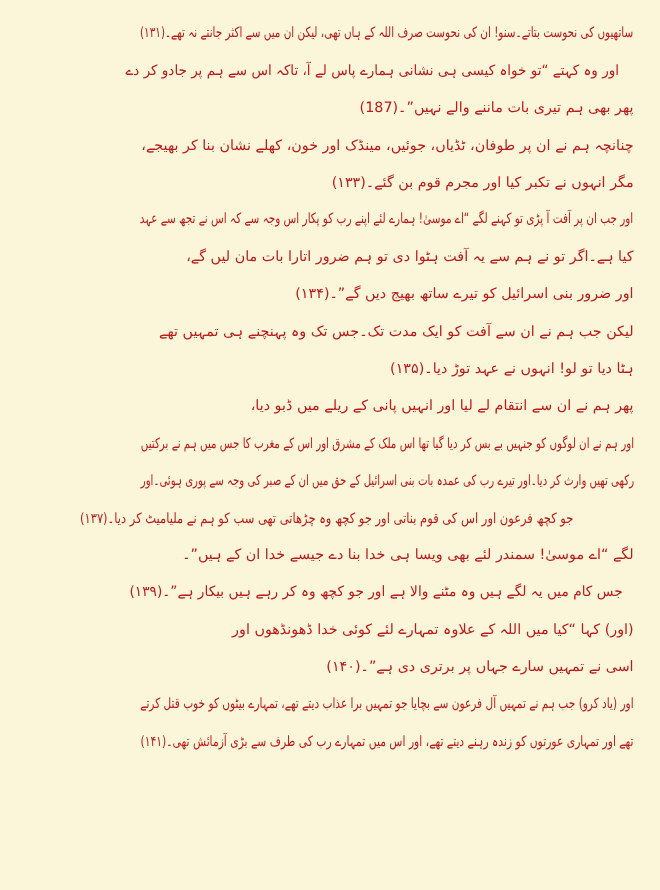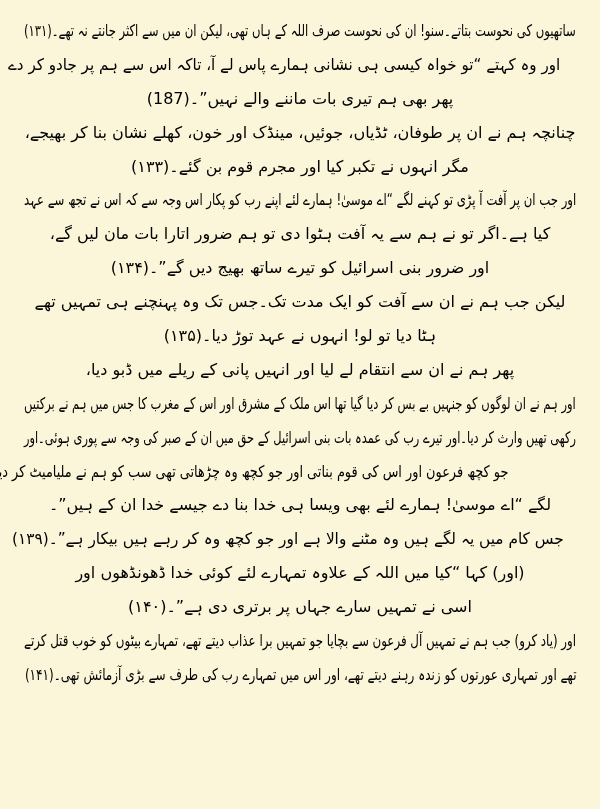--- a/index.html
+++ b/index.html
@@ -14,27 +14,27 @@
     overflow: hidden;
     font-family: "DejaVu Sans", sans-serif;
   }
   .lines {
     padding: 14px 24px 0 24px;
     direction: rtl;
   }
   .line {
     height: 33.9px;
     line-height: 33.9px;
-    font-size: 16px;
-    color: #000000;
+    font-size: 13px;
+    color: #b91c1c;
     white-space: nowrap;
     overflow: visible;
   }
   .line.full   { text-align: right; }
-  .line.center { text-align: center; }
+  .line.center { }
   .line .txt {
     display: inline-block;
     vertical-align: top;
   }
   .line.full .txt   { transform-origin: right center; }
   .line.center .txt { transform-origin: center center; }
 </style>
 </head>
 <body>
 
@@ -47,20 +47,20 @@
       <div class="line center"><span class="txt">مگر انہوں نے تکبر کیا اور مجرم قوم بن گئے۔(۱۳۳)</span></div>
       <div class="line full"><span class="txt" style="transform: scaleX(0.731126);">اور جب ان پر آفت آ پڑی تو کہنے لگے “اے موسیٰ! ہمارے لئے اپنے رب کو پکار اس وجہ سے کہ اس نے تجھ سے عہد</span></div>
       <div class="line center"><span class="txt">کیا ہے۔اگر تو نے ہم سے یہ آفت ہٹوا دی تو ہم ضرور اتارا بات مان لیں گے،</span></div>
       <div class="line center"><span class="txt">اور ضرور بنی اسرائیل کو تیرے ساتھ بھیج دیں گے”۔(۱۳۴)</span></div>
       <div class="line center"><span class="txt">لیکن جب ہم نے ان سے آفت کو ایک مدت تک۔جس تک وہ پہنچنے ہی تمہیں تھے</span></div>
       <div class="line center"><span class="txt">ہٹا دیا تو لو! انہوں نے عہد توڑ دیا۔(۱۳۵)</span></div>
       <div class="line center"><span class="txt">پھر ہم نے ان سے انتقام لے لیا اور انہیں پانی کے ریلے میں ڈبو دیا،</span></div>
       <div class="line full"><span class="txt" style="transform: scaleX(0.721569);">اور ہم نے ان لوگوں کو جنہیں بے بس کر دیا گیا تھا اس ملک کے مشرق اور اس کے مغرب کا جس میں ہم نے برکتیں</span></div>
       <div class="line full"><span class="txt" style="transform: scaleX(0.71134);">رکھی تھیں وارث کر دیا۔اور تیرے رب کی عمدہ بات بنی اسرائیل کے حق میں ان کے صبر کی وجہ سے پوری ہوئی۔اور</span></div>
       <div class="line center"><span class="txt" style="transform: scaleX(0.803493);">جو کچھ فرعون اور اس کی قوم بناتی اور جو کچھ وہ چڑھاتی تھی سب کو ہم نے ملیامیٹ کر دیا۔(۱۳۷)</span></div>
-      <div class="line center"><span class="txt">لگے “اے موسیٰ! ہمارے لئے بھی ویسا ہی خدا بنا دے جیسے خدا ان کے ہیں”۔</span></div>
+      <div class="line center"><span class="txt">لگے “اے موسیٰ! سمندر لئے بھی ویسا ہی خدا بنا دے جیسے خدا ان کے ہیں”۔</span></div>
       <div class="line center"><span class="txt" style="transform: scaleX(0.958333);">جس کام میں یہ لگے ہیں وہ مٹنے والا ہے اور جو کچھ وہ کر رہے ہیں بیکار ہے”۔(۱۳۹)</span></div>
       <div class="line center"><span class="txt">(اور) کہا “کیا میں اللہ کے علاوہ تمہارے لئے کوئی خدا ڈھونڈھوں اور</span></div>
       <div class="line center"><span class="txt">اسی نے تمہیں سارے جہاں پر برتری دی ہے”۔(۱۴۰)</span></div>
       <div class="line full"><span class="txt" style="transform: scaleX(0.738956);">اور (یاد کرو) جب ہم نے تمہیں آل فرعون سے بچایا جو تمہیں برا عذاب دیتے تھے، تمہارے بیٹوں کو خوب قتل کرتے</span></div>
       <div class="line full"><span class="txt" style="transform: scaleX(0.752044);">تھے اور تمہاری عورتوں کو زندہ رہنے دیتے تھے، اور اس میں تمہارے رب کی طرف سے بڑی آزمائش تھی۔(۱۴۱)</span></div>
     </div>
 </div>
 
 </body></html>

